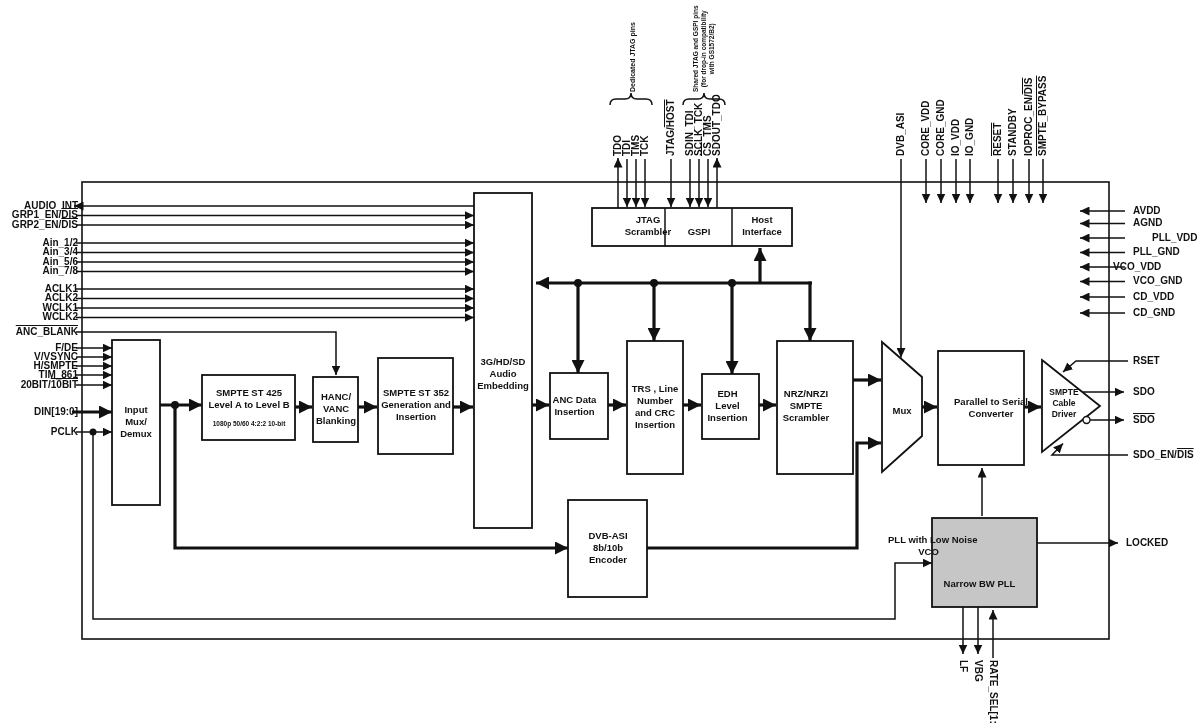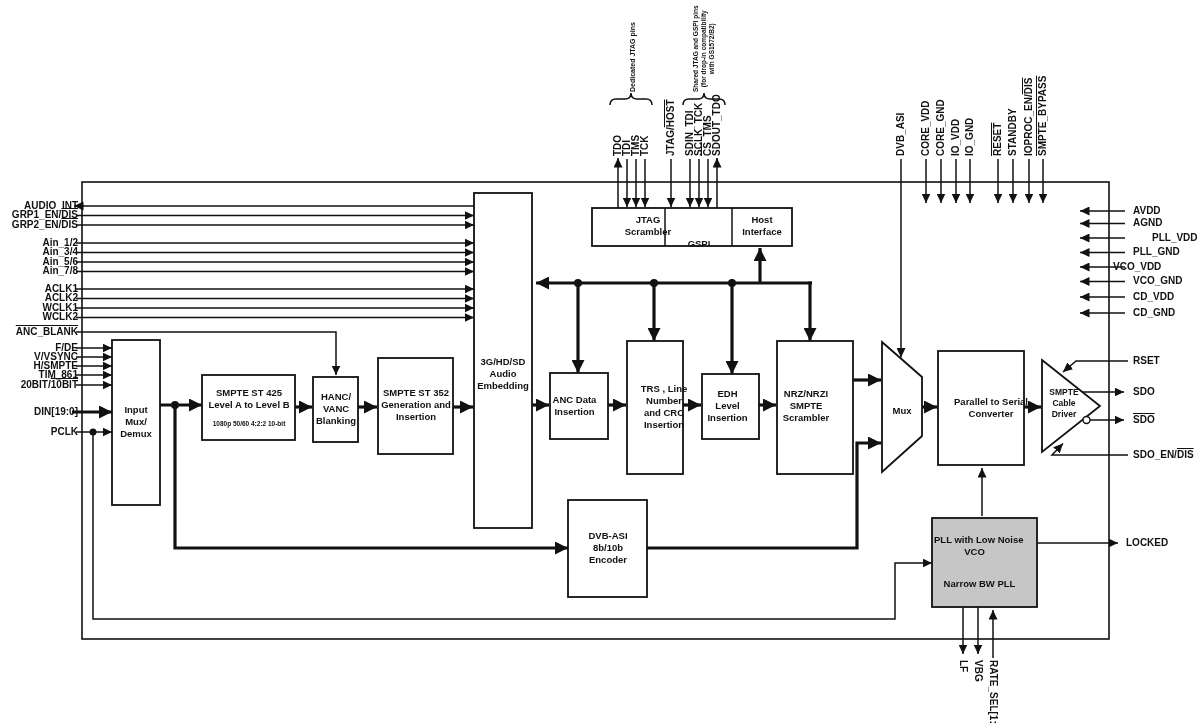--- a/index.html
+++ b/index.html
@@ -257,32 +257,32 @@
 </div>
 <div class="bt" style="left:463px;top:356px;width:80px">
   <div>3G/HD/SD</div>
       <div>Audio</div>
       <div>Embedding</div>
 </div>
 <div class="bt" style="left:618px;top:214px;width:60px">
   <div>JTAG</div>
       <div>Scrambler</div>
 </div>
-<div class="bt" style="left:668px;top:238px;width:62px">
+<div class="bt" style="left:668px;top:226px;width:62px">
   <div>GSPI</div>
 </div>
 <div class="bt" style="left:733px;top:214px;width:58px">
   <div>Host</div>
       <div>Interface</div>
 </div>
 <div class="bt" style="left:550px;top:394px;width:49px">
   <div>ANC Data</div>
       <div>Insertion</div>
 </div>
-<div class="bt" style="left:628px;top:383px;width:72px">
+<div class="bt" style="left:628px;top:383px;width:54px">
   <div>TRS , Line</div>
       <div>Number</div>
       <div>and CRC</div>
       <div>Insertion</div>
 </div>
 <div class="bt" style="left:703px;top:388px;width:49px">
   <div>EDH</div>
       <div>Level</div>
       <div>Insertion</div>
 </div>
@@ -301,21 +301,21 @@
 <div class="bt sm" style="left:1041px;top:387px;width:46px">
   <div>SMPTE</div>
       <div>Cable</div>
       <div>Driver</div>
 </div>
 <div class="bt" style="left:578px;top:530px;width:60px">
   <div>DVB-ASI</div>
       <div>8b/10b</div>
       <div>Encoder</div>
 </div>
-<div class="bt" style="left:934px;top:534px;width:81px">
+<div class="bt" style="left:888px;top:534px;width:81px">
   <div>PLL with Low Noise</div>
       <div>VCO</div>
 </div>
 <div class="bt" style="left:934px;top:578px;width:91px">
   <div>Narrow BW PLL</div>
 </div>
 
 </div>
 
 </body></html>

